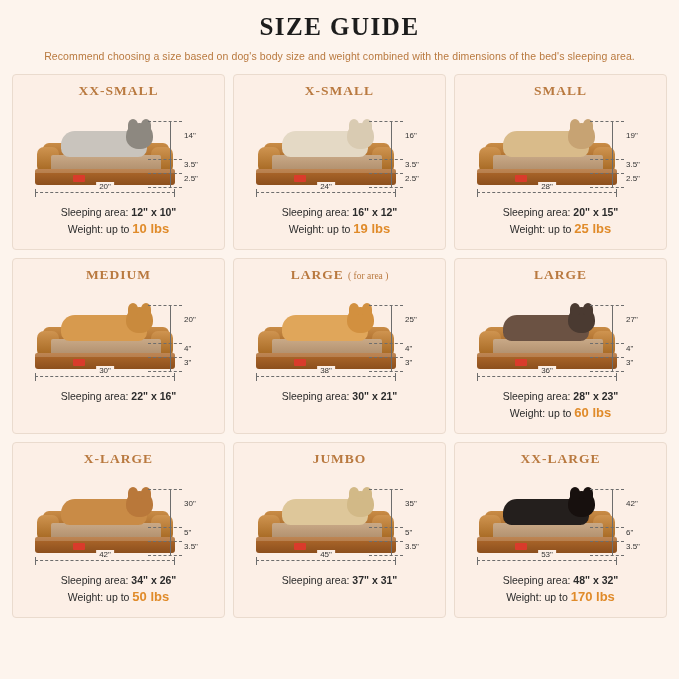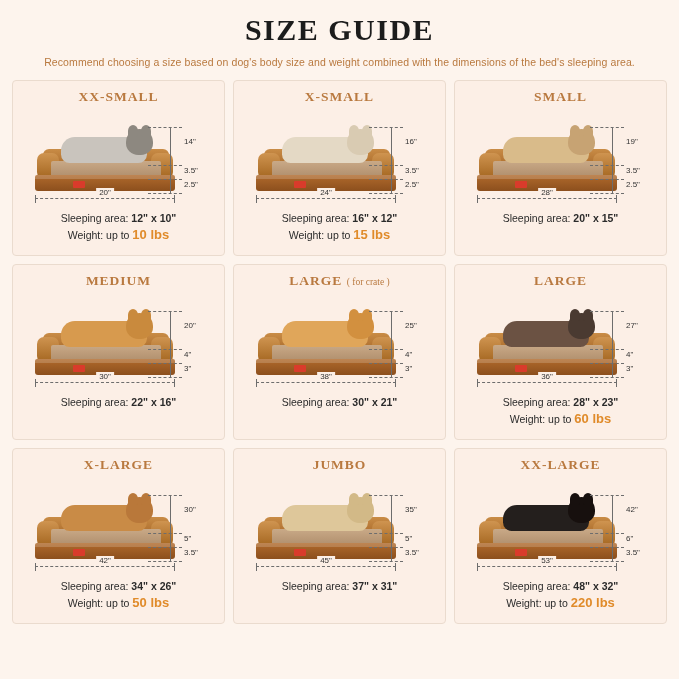--- a/index.html
+++ b/index.html
@@ -11,21 +11,21 @@
   }
   #page {
     position: relative;
     width: 679px; height: 679px;
     background: #fdf4ed;
     overflow: hidden;
   }
   .title {
     text-align: center;
     font-family: "Liberation Serif", serif;
-    font-size: 30px;
+    font-size: 25px;
     letter-spacing: 1.5px;
     color: #1c1c1c;
     font-weight: 700;
     padding-top: 13px;
   }
   .subtitle {
     text-align: center;
     font-size: 10.5px;
     color: #b9793f;
     margin-top: 9px;
@@ -310,21 +310,21 @@
         <div class="dlbl" style="top:20px;">16"</div>
         <div class="dlbl" style="top:49px;">3.5"</div>
         <div class="dlbl" style="top:63px;">2.5"</div>
       </div>
     </div>
     <div class="spec">
       <div>
         <span>Sleeping area: </span><b>16" x 12"</b>
       </div>
       <div>
-        <span>Weight: up to </span><span class="weight-val">15 lbs</span>
+        <span>Weight: up to </span><span class="weight-val">19 lbs</span>
       </div>
     </div>
   </div>
       <div class="card">
     <div class="card-title">
       <span>SMALL</span>
       <span class="note"></span>
     </div>
     <div class="figure">
       <div class="bed">
@@ -355,20 +355,23 @@
         <div class="vbar" style="top:4px; height:66px;"></div>
         <div class="dlbl" style="top:20px;">19"</div>
         <div class="dlbl" style="top:49px;">3.5"</div>
         <div class="dlbl" style="top:63px;">2.5"</div>
       </div>
     </div>
     <div class="spec">
       <div>
         <span>Sleeping area: </span><b>20" x 15"</b>
       </div>
+      <div>
+        <span>Weight: up to </span><span class="weight-val">25 lbs</span>
+      </div>
     </div>
   </div>
       <div class="card">
     <div class="card-title">
       <span>MEDIUM</span>
       <span class="note"></span>
     </div>
     <div class="figure">
       <div class="bed">
         <div class="bolster-back"></div>
@@ -403,21 +406,21 @@
     </div>
     <div class="spec">
       <div>
         <span>Sleeping area: </span><b>22" x 16"</b>
       </div>
     </div>
   </div>
       <div class="card">
     <div class="card-title">
       <span>LARGE</span>
-      <span class="note">( for crate )</span>
+      <span class="note">( for area )</span>
     </div>
     <div class="figure">
       <div class="bed">
         <div class="bolster-back"></div>
         <div class="bolster-left"></div>
         <div class="bolster-right"></div>
         <div class="bed-inner"></div>
         <div class="bed-base"></div>
         <div class="tag"></div>
         <div class="dog">
@@ -620,19 +623,19 @@
         <div class="dlbl" style="top:20px;">42"</div>
         <div class="dlbl" style="top:49px;">6"</div>
         <div class="dlbl" style="top:63px;">3.5"</div>
       </div>
     </div>
     <div class="spec">
       <div>
         <span>Sleeping area: </span><b>48" x 32"</b>
       </div>
       <div>
-        <span>Weight: up to </span><span class="weight-val">220 lbs</span>
+        <span>Weight: up to </span><span class="weight-val">170 lbs</span>
       </div>
     </div>
   </div>
     </div>
 
 </div>
 
 </body></html>

